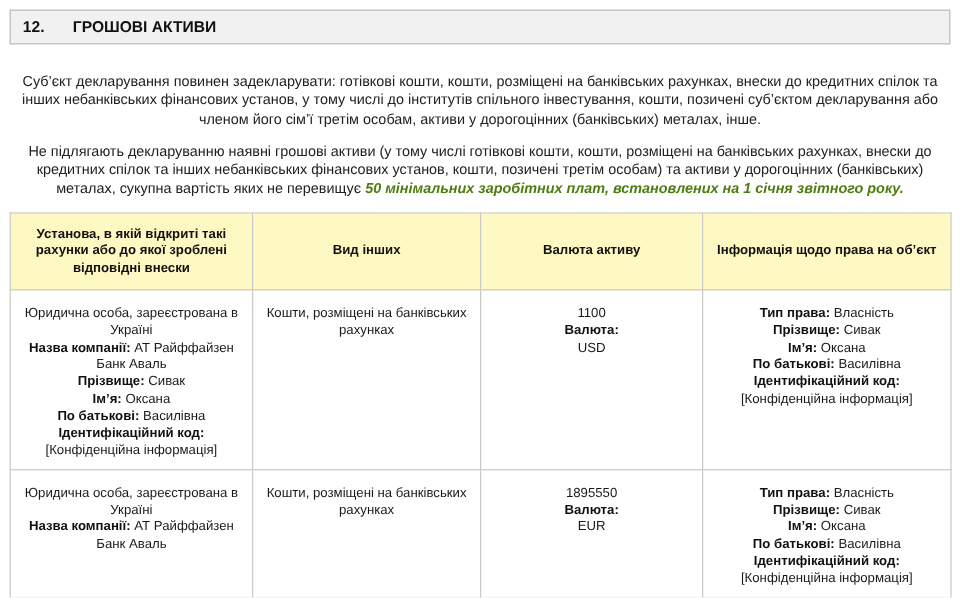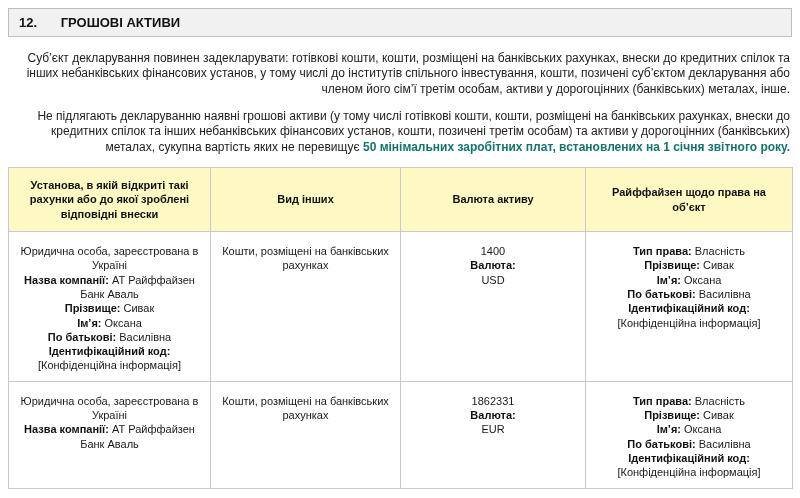--- a/index.html
+++ b/index.html
@@ -12,32 +12,32 @@
   }
   .page { padding: 8px 8px 0 8px; }
 
   .section-header {
     border: 1px solid #bdbdbd;
     background: #f1f1f1;
     padding: 6px 10px;
     font-size: 13px;
     font-weight: bold;
     color: #111;
-    margin-bottom: 14px;
+    margin-bottom: 24px;
   }
   .section-number { display: inline-block; margin-right: 20px; }
 
   .para {
     font-size: 12px;
     line-height: 1.28;
     color: #222;
     margin: 8px 2px 12px 2px;
-    text-align: right;
+    text-align: center;
   }
-  .para b { color: #0f766e; }
+  .para b { color: #4d7c0f; font-style: italic; }
 
   table.assets {
     width: 784px;
     border-collapse: collapse;
     table-layout: fixed;
     margin-top: 4px;
   }
   table.assets th, table.assets td {
     border: 1px solid #c9c9c9;
     font-size: 11px;
@@ -83,40 +83,40 @@
         <col class="c1">
         <col class="c2">
         <col class="c3">
         <col class="c4">
       </colgroup>
     <thead>
       <tr>
         <th>Установа, в якій відкриті такі рахунки або до якої зроблені відповідні внески</th>
         <th>Вид інших</th>
         <th>Валюта активу</th>
-        <th>Райффайзен щодо права на об’єкт</th>
+        <th>Інформація щодо права на об’єкт</th>
       </tr>
     </thead>
     <tbody>
 
       <tr>
         <td>
           <div class="cell-line">Юридична особа, зареєстрована в Україні</div>
           <div class="cell-group cell-line"><b>Назва компанії:</b> <span>АТ Райффайзен Банк Аваль</span></div>
           <div class="cell-group">
             <div class="cell-line"><b>Прізвище:</b> <span>Сивак</span></div>
             <div class="cell-line"><b>Ім’я:</b> <span>Оксана</span></div>
             <div class="cell-line"><b>По батькові:</b> <span>Василівна</span></div>
             <div class="cell-line"><b>Ідентифікаційний код:</b></div>
             <div class="cell-line">[Конфіденційна інформація]</div>
           </div>
         </td>
         <td>Кошти, розміщені на банківських рахунках</td>
         <td>
-          <div class="cell-line">1400</div>
+          <div class="cell-line">1100</div>
           <div class="cell-line"><b>Валюта:</b></div>
           <div class="cell-line">USD</div>
         </td>
         <td>
           <div class="cell-line"><b>Тип права:</b> <span>Власність</span></div>
           <div class="cell-line"><b>Прізвище:</b> <span>Сивак</span></div>
           <div class="cell-line"><b>Ім’я:</b> <span>Оксана</span></div>
           <div class="cell-line"><b>По батькові:</b> <span>Василівна</span></div>
           <div class="cell-line"><b>Ідентифікаційний код:</b></div>
           <div class="cell-line">[Конфіденційна інформація]</div>
@@ -124,21 +124,21 @@
       </tr>
 
       <tr>
         <td>
           <div class="cell-line">Юридична особа, зареєстрована в Україні</div>
           <div class="cell-group cell-line"><b>Назва компанії:</b> <span>АТ Райффайзен Банк Аваль</span></div>
 
         </td>
         <td>Кошти, розміщені на банківських рахунках</td>
         <td>
-          <div class="cell-line">1862331</div>
+          <div class="cell-line">1895550</div>
           <div class="cell-line"><b>Валюта:</b></div>
           <div class="cell-line">EUR</div>
         </td>
         <td>
           <div class="cell-line"><b>Тип права:</b> <span>Власність</span></div>
           <div class="cell-line"><b>Прізвище:</b> <span>Сивак</span></div>
           <div class="cell-line"><b>Ім’я:</b> <span>Оксана</span></div>
           <div class="cell-line"><b>По батькові:</b> <span>Василівна</span></div>
           <div class="cell-line"><b>Ідентифікаційний код:</b></div>
           <div class="cell-line">[Конфіденційна інформація]</div>

